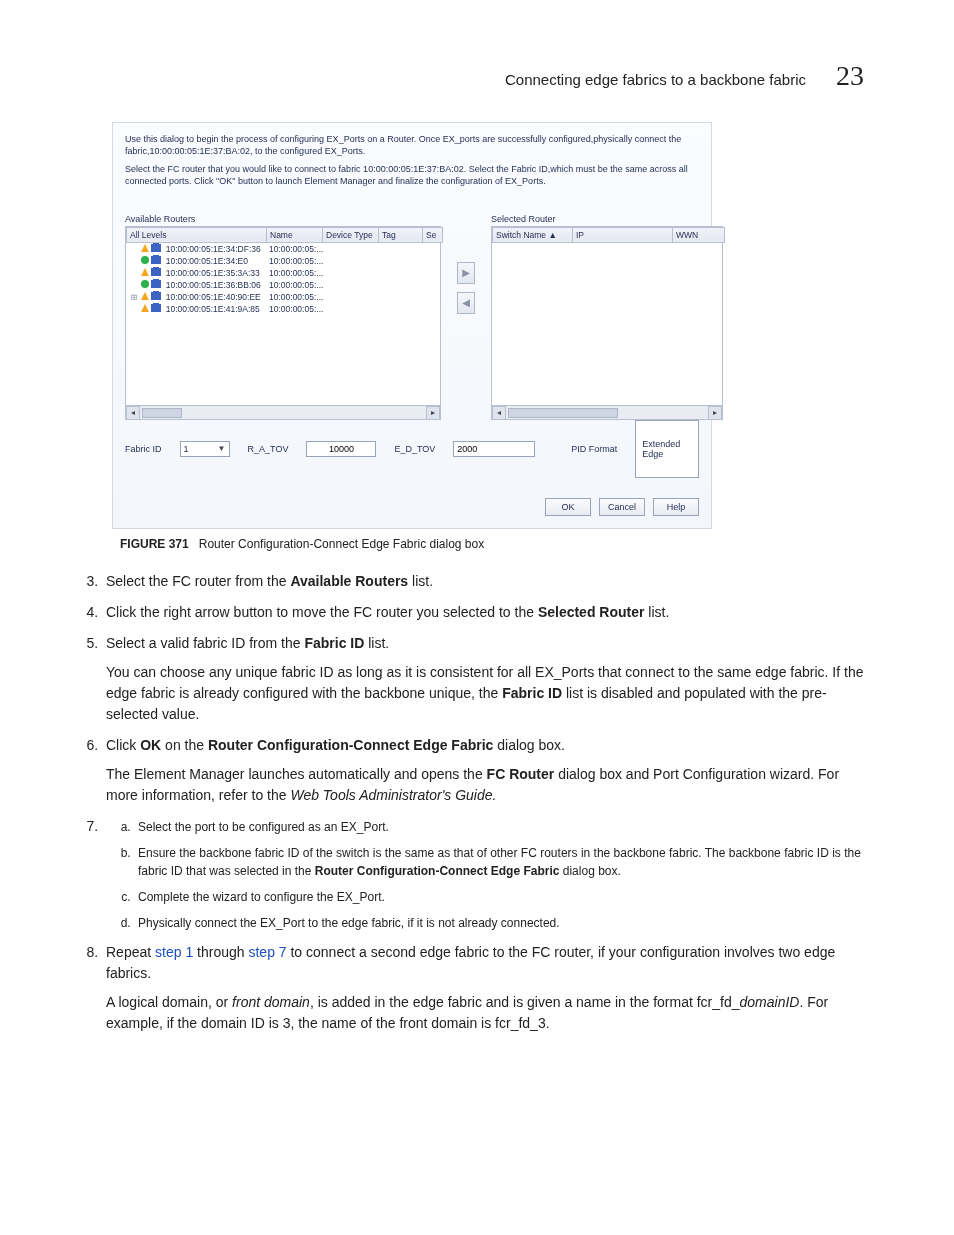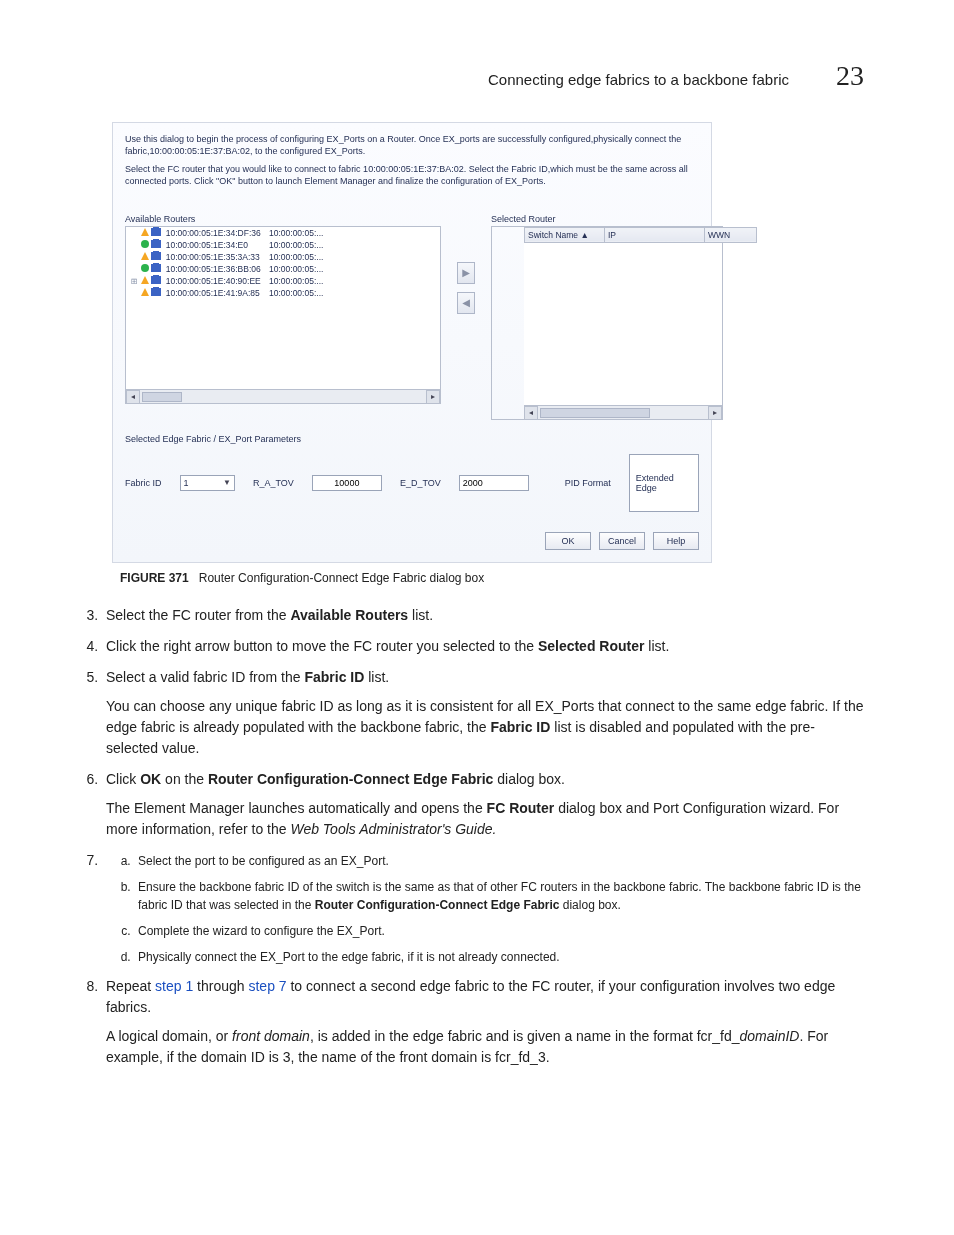--- a/index.html
+++ b/index.html
@@ -1,32 +1,32 @@
 <!DOCTYPE html>
 <html><head>
 <meta charset="utf-8">
 <style>
   * { box-sizing: border-box; margin: 0; padding: 0; }
   html, body { width: 954px; background: #fff; font-family: Arial, Helvetica, sans-serif; color: #222; }
   .page { width: 954px; height: 1235px; position: relative; padding: 60px 90px 0 90px; }
-  .header-row { display: flex; justify-content: flex-end; align-items: baseline; gap: 47px; margin-bottom: 30px; }
+  .header-row { display: flex; justify-content: flex-end; align-items: baseline; gap: 30px; margin-bottom: 30px; }
   .hdr-text { font-size: 15px; font-family: Arial, sans-serif; }
   .hdr-num { font-size: 28px; font-family: Georgia, 'Times New Roman', serif; }
   .dialog {
     width: 600px; margin: 0 0 8px 22px; padding: 10px 12px 12px 12px;
     background: linear-gradient(#fbfcff,#f3f6fb); border: 1px solid #d4d9e4;
     font-size: 9px; color: #253055;
   }
   .dialog p { margin-bottom: 6px; line-height: 1.35; }
   .dialog .section-gap { height: 18px; }
   .tables-row { display: flex; gap: 16px; align-items: flex-start; }
   .tbl-wrap { border: 1px solid #b8bfce; }
   .tbl-title { font-size: 9px; color: #253055; margin: 2px 0 2px 0; }
   .avail { width: 316px; }
-  .sel { width: 232px; padding-left: 32px; }
+  .sel { width: 232px; }
   table.grid { width: 100%; border-collapse: collapse; table-layout: fixed; }
   .grid th { background: linear-gradient(#f1f3f8,#e4e8f1); border: 1px solid #b8bfce; font-weight: normal; font-size: 8.5px; padding: 2px 3px; text-align: left; white-space: nowrap; overflow: hidden; color:#253055; }
   .grid td { font-size: 8.5px; padding: 1px 3px; white-space: nowrap; overflow: hidden; color:#253055; }
   .tbody-area { height: 162px; overflow: hidden; background:#fff; border-top:none; }
   .hscroll { height: 14px; background:#e9ecf2; border-top:1px solid #b8bfce; position:relative; }
   .hscroll .arrow { position:absolute; top:0; width:14px; height:14px; background:#dfe3eb; border:1px solid #b8bfce; display:flex; align-items:center; justify-content:center; font-size:8px; color:#445; }
   .hscroll .arrow.left { left:0; }
   .hscroll .arrow.right { right:0; }
   .hscroll .thumb { position:absolute; top:2px; height:10px; background:#cfd5e2; border:1px solid #aeb6c8; }
   .movebtns { display:flex; flex-direction:column; gap:8px; margin-top:50px; }
@@ -71,20 +71,38 @@
     <p>Use this dialog to begin the process of configuring EX_Ports on a Router. Once EX_ports are successfully configured,physically connect the fabric,10:00:00:05:1E:37:BA:02, to the configured EX_Ports.</p>
     <p>Select the FC router that you would like to connect to fabric 10:00:00:05:1E:37:BA:02. Select the Fabric ID,which must be the same across all connected ports. Click "OK" button to launch Element Manager and finalize the configuration of EX_Ports.</p>
     <div class="section-gap"></div>
 
     <div class="tables-row">
 
       <div>
         <div class="tbl-title">Available Routers</div>
         <div style="display:flex;">
           <div class="tbl-wrap avail">
+            <table class="grid">
+              <colgroup>
+                  <col style="width:140px">
+                  <col style="width:56px">
+                  <col style="width:56px">
+                  <col style="width:44px">
+                  <col style="width:20px">
+                </colgroup>
+              <thead>
+                  <tr>
+                <th>All Levels</th>
+                <th>Name</th>
+                <th>Device Type</th>
+                <th>Tag</th>
+                <th>Se</th>
+              </tr>
+                </thead>
+            </table>
             <div class="tbody-area">
               <table class="grid">
                   <colgroup>
                     <col style="width:140px">
                     <col style="width:176px">
                   </colgroup>
                   <tbody id="avail-body">
                     <tr>
                       <td><span class="tree-ind"></span> <span class="row-icons">
                           <span class="ico-tri"></span> 
@@ -164,31 +182,30 @@
           <div class="tbody-area"></div>
           <div class="hscroll">
             <div class="arrow left">◂</div>
             <div class="thumb" style="left:16px; width:110px;"></div>
             <div class="arrow right">▸</div>
           </div>
         </div>
       </div>
     </div>
 
-    <div class="params-title">Selected Edge Fabric / EX_Port Parameters</div>
     <div class="params-row">
       <label>Fabric ID</label>
       <div class="sel-drop">
         <span>1</span>
         <span class="caret">▼</span>
       </div>
       <label>R_A_TOV</label>
       <input class="inp" style="width: 70px; text-align: center;" value="10000">
       <label>E_D_TOV</label>
-      <input class="inp" style="width: 70px;" value="2000">
+      <input class="inp" style="width: 82px;" value="2000">
       <div style="flex:1"></div>
       <label>PID Format</label>
       <div class="pid-box">Extended Edge</div>
     </div>
 
     <div class="btnrow">
       <div class="btn">OK</div>
       <div class="btn">Cancel</div>
       <div class="btn">Help</div>
     </div>
@@ -202,21 +219,21 @@
   <ol class="steps" start="3">
     <li>
       <span>Select the FC router from the </span><span class="b">Available Routers</span><span> list.</span>
     </li>
     <li>
       <span>Click the right arrow button to move the FC router you selected to the </span><span class="b">Selected Router</span><span> list.</span>
     </li>
     <li>
       <span>Select a valid fabric ID from the </span><span class="b">Fabric ID</span><span> list.</span>
       <p class="indent">
-        <span>You can choose any unique fabric ID as long as it is consistent for all EX_Ports that connect to the same edge fabric. If the edge fabric is already populated with the backbone fabric, the </span><span class="b">Fabric ID</span><span> list is disabled and populated with the pre-selected value.</span>
+        <span>You can choose any unique fabric ID as long as it is consistent for all EX_Ports that connect to the same edge fabric. If the edge fabric is already configured with the backbone unique, the </span><span class="b">Fabric ID</span><span> list is disabled and populated with the pre-selected value.</span>
       </p>
     </li>
     <li>
       <span>Click </span><span class="b">OK</span><span> on the </span><span class="b">Router Configuration-Connect Edge Fabric</span><span> dialog box.</span>
       <p class="indent">
         <span>The Element Manager launches automatically and opens the </span><span class="b">FC Router</span><span> dialog box and Port Configuration wizard. For more information, refer to the </span><span class="it">Web Tools Administrator's Guide.</span>
       </p>
     </li>
     <li>
       <ol class="sub">

